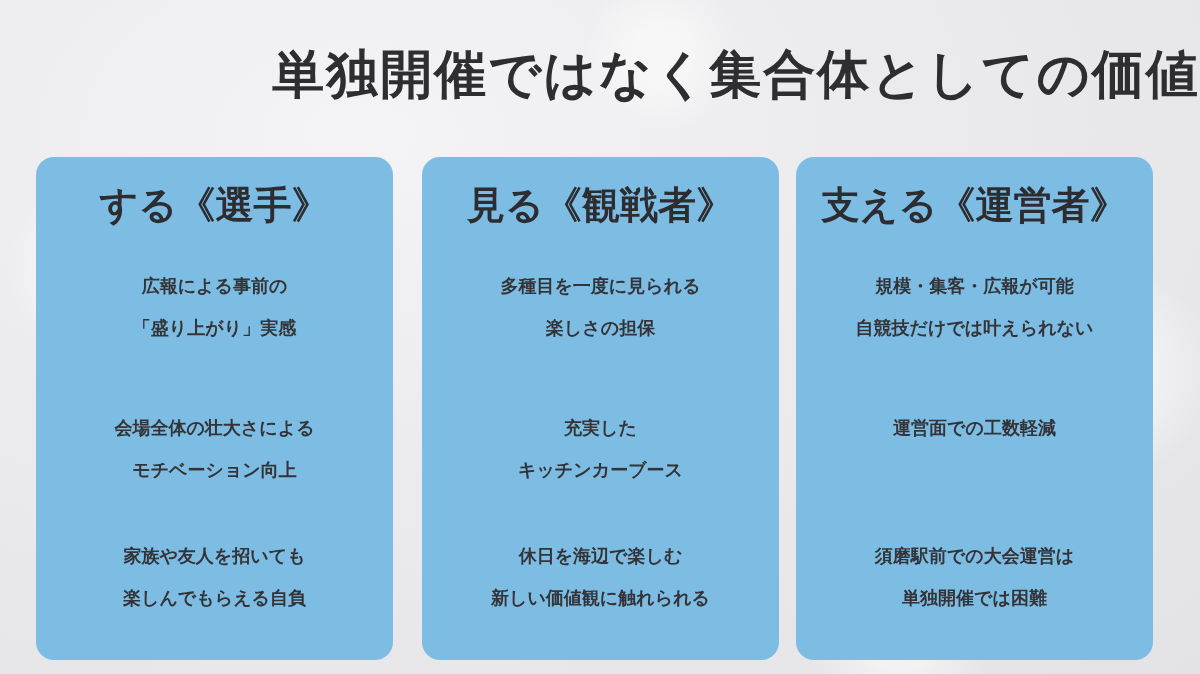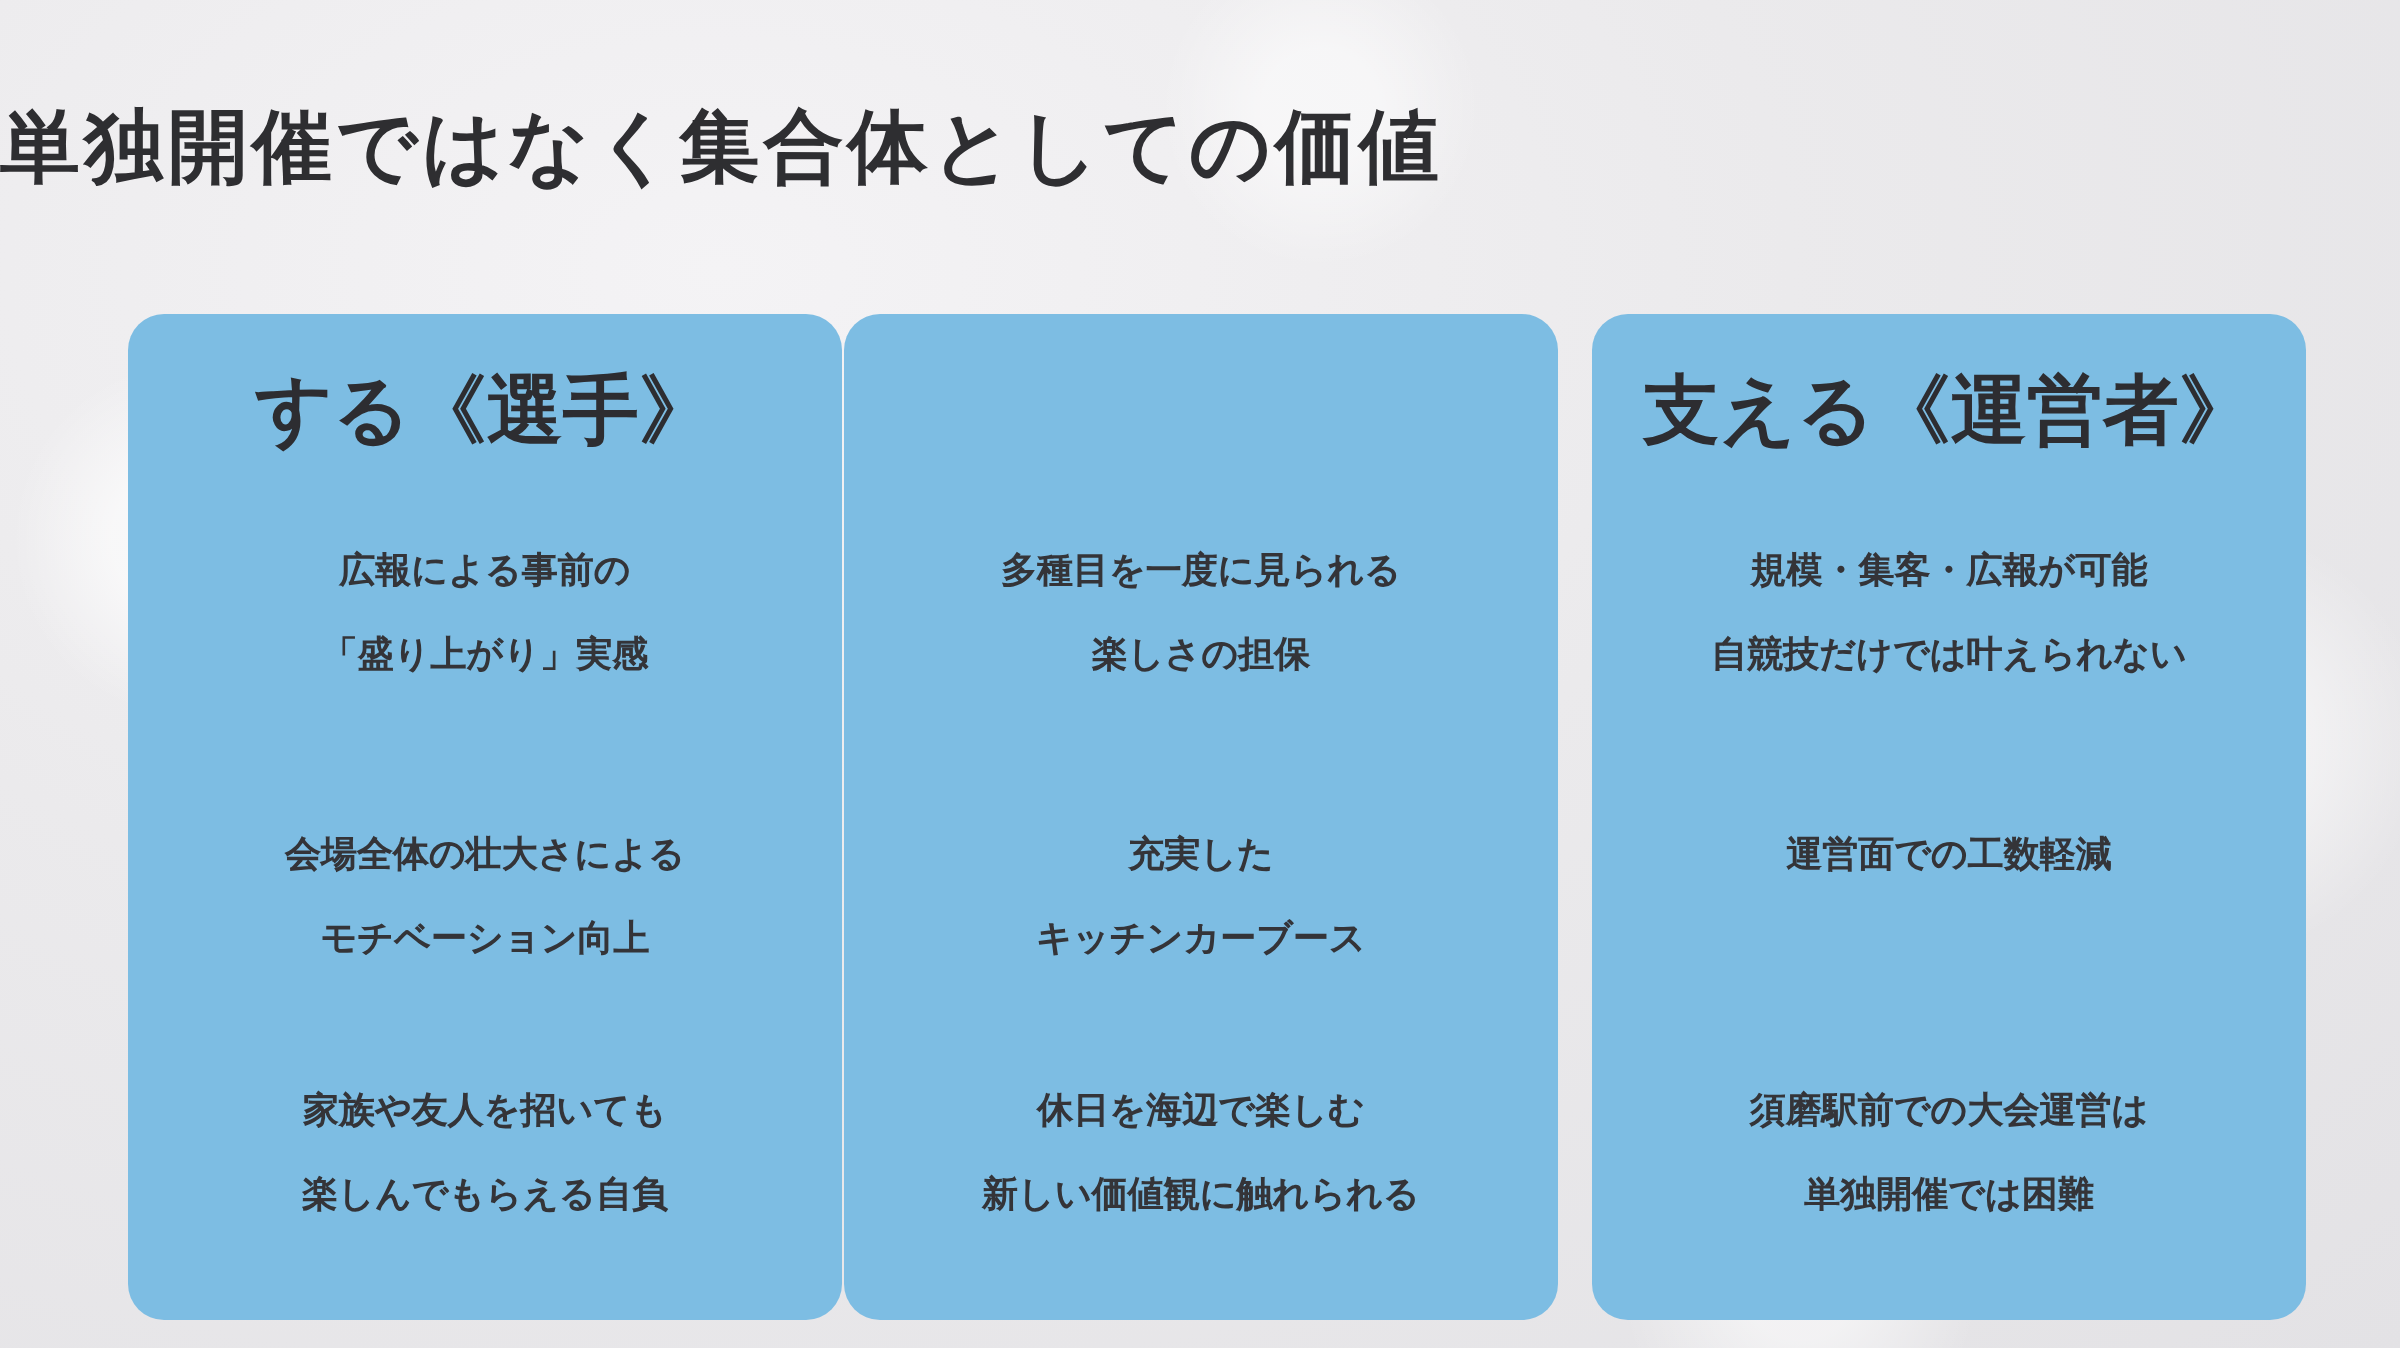--- a/index.html
+++ b/index.html
@@ -23,39 +23,39 @@
         radial-gradient(circle at 55% 8%, rgba(255,255,255,0.5) 0 30px, transparent 80px),
         radial-gradient(circle at 92% 55%, rgba(255,255,255,0.55) 0 40px, transparent 110px),
         radial-gradient(circle at 75% 95%, rgba(255,255,255,0.5) 0 30px, transparent 90px);
       pointer-events: none;
     }
     .title {
       position: absolute;
       left: 0;
       top: 28px;
       width: 1200px;
-      text-align: left;
-      font-size: 40px;
+      text-align: right;
+      font-size: 52px;
       font-weight: bold;
       letter-spacing: 2px;
       line-height: 92px;
       color: #2e2e31;
       margin: 0;
     }
     .card {
       position: absolute;
       top: 157px;
       width: 357px;
       height: 503px;
       background: #7dbde3;
       border-radius: 18px;
       box-sizing: border-box;
       text-align: center;
     }
-    .card.c0 { left: 64px; }
+    .card.c0 { left: 36px; }
     .card.c1 { left: 422px; }
     .card.c2 { left: 796px; }
     .card-heading {
       position: absolute;
       left: 0;
       top: 22px;
       width: 100%;
       font-size: 38px;
       font-weight: bold;
       line-height: 52px;
@@ -97,20 +97,21 @@
     <span class="point-line">会場全体の壮大さによる</span>
     <span class="point-line">モチベーション向上</span>
   </div>
   <div class="point p2">
     <span class="point-line">家族や友人を招いても</span>
     <span class="point-line">楽しんでもらえる自負</span>
   </div>
 </div>
 
 <div class="card c1">
+  <h2 class="card-heading">見る《観戦者》</h2>
   <div class="point p0">
     <span class="point-line">多種目を一度に見られる</span>
     <span class="point-line">楽しさの担保</span>
   </div>
   <div class="point p1">
     <span class="point-line">充実した</span>
     <span class="point-line">キッチンカーブース</span>
   </div>
   <div class="point p2">
     <span class="point-line">休日を海辺で楽しむ</span>

